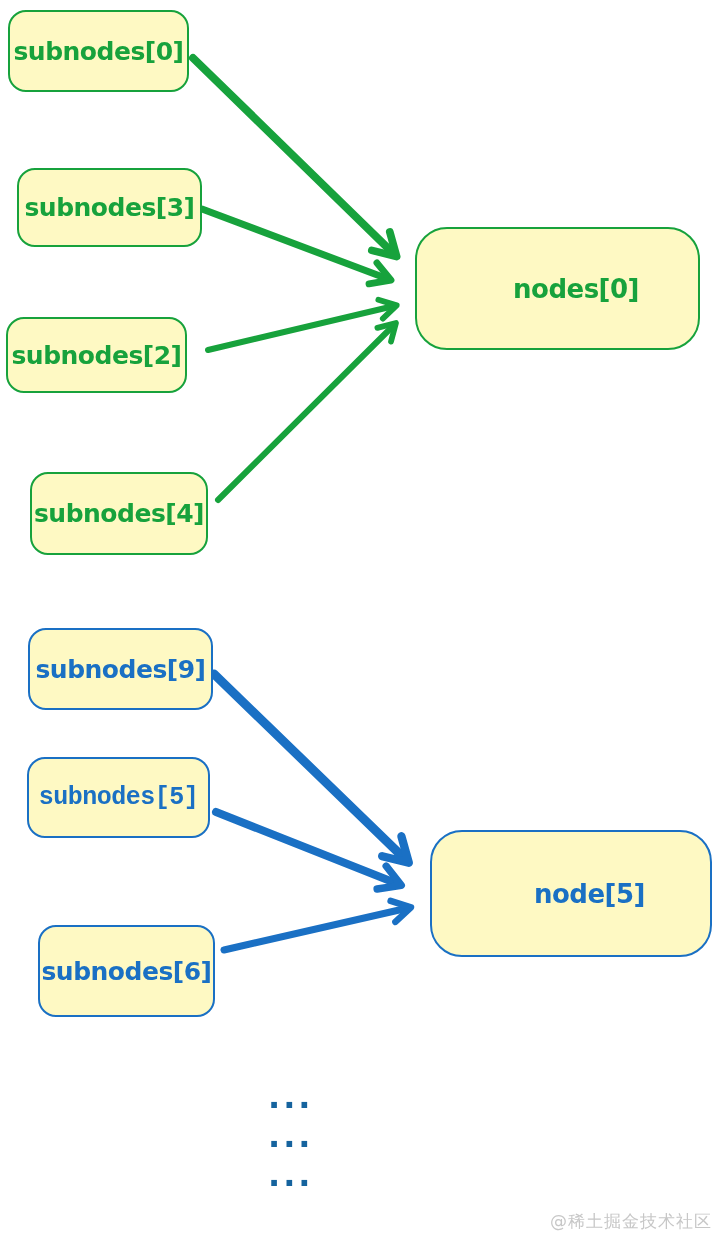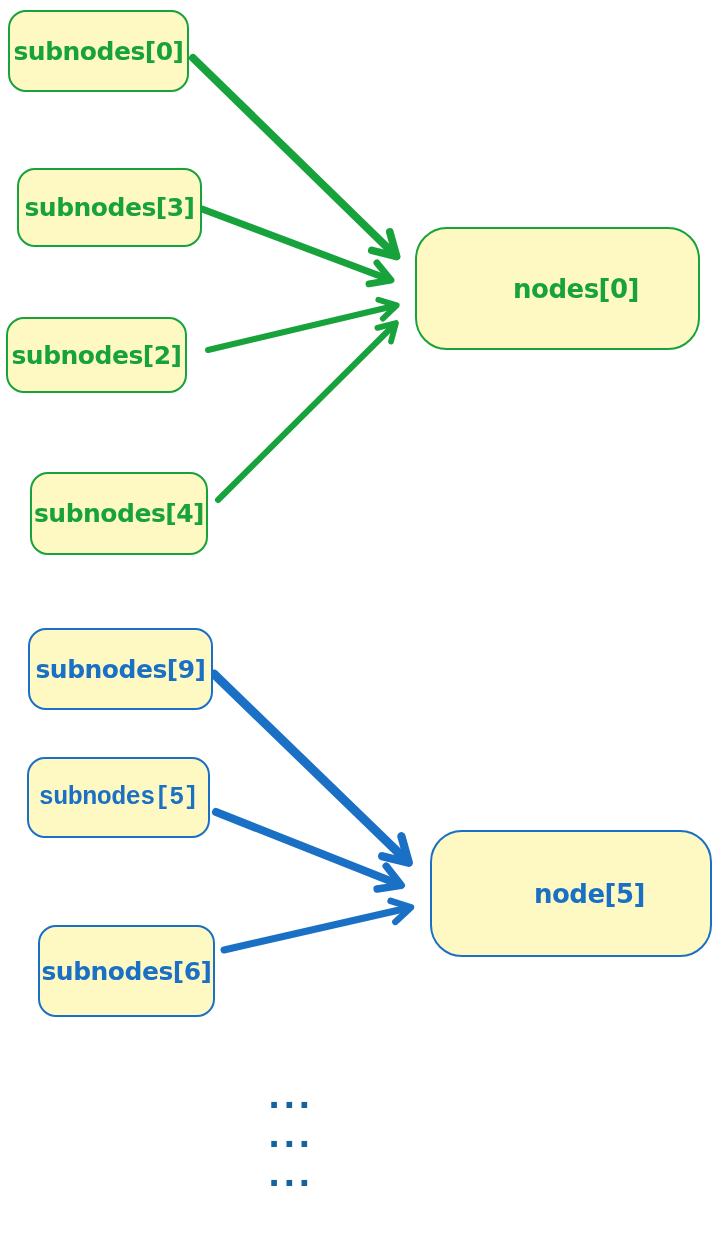--- a/index.html
+++ b/index.html
@@ -119,14 +119,15 @@
         <span class="node-label">node[5]</span>
       </div>
     </div>
 
   <div class="ellipsis-block">
     <div class="ellipsis-row">...</div>
     <div class="ellipsis-row">...</div>
     <div class="ellipsis-row">...</div>
   </div>
 
+  <div class="watermark">@稀土掘金技术社区</div>
 
 </div>
 
 </body></html>

